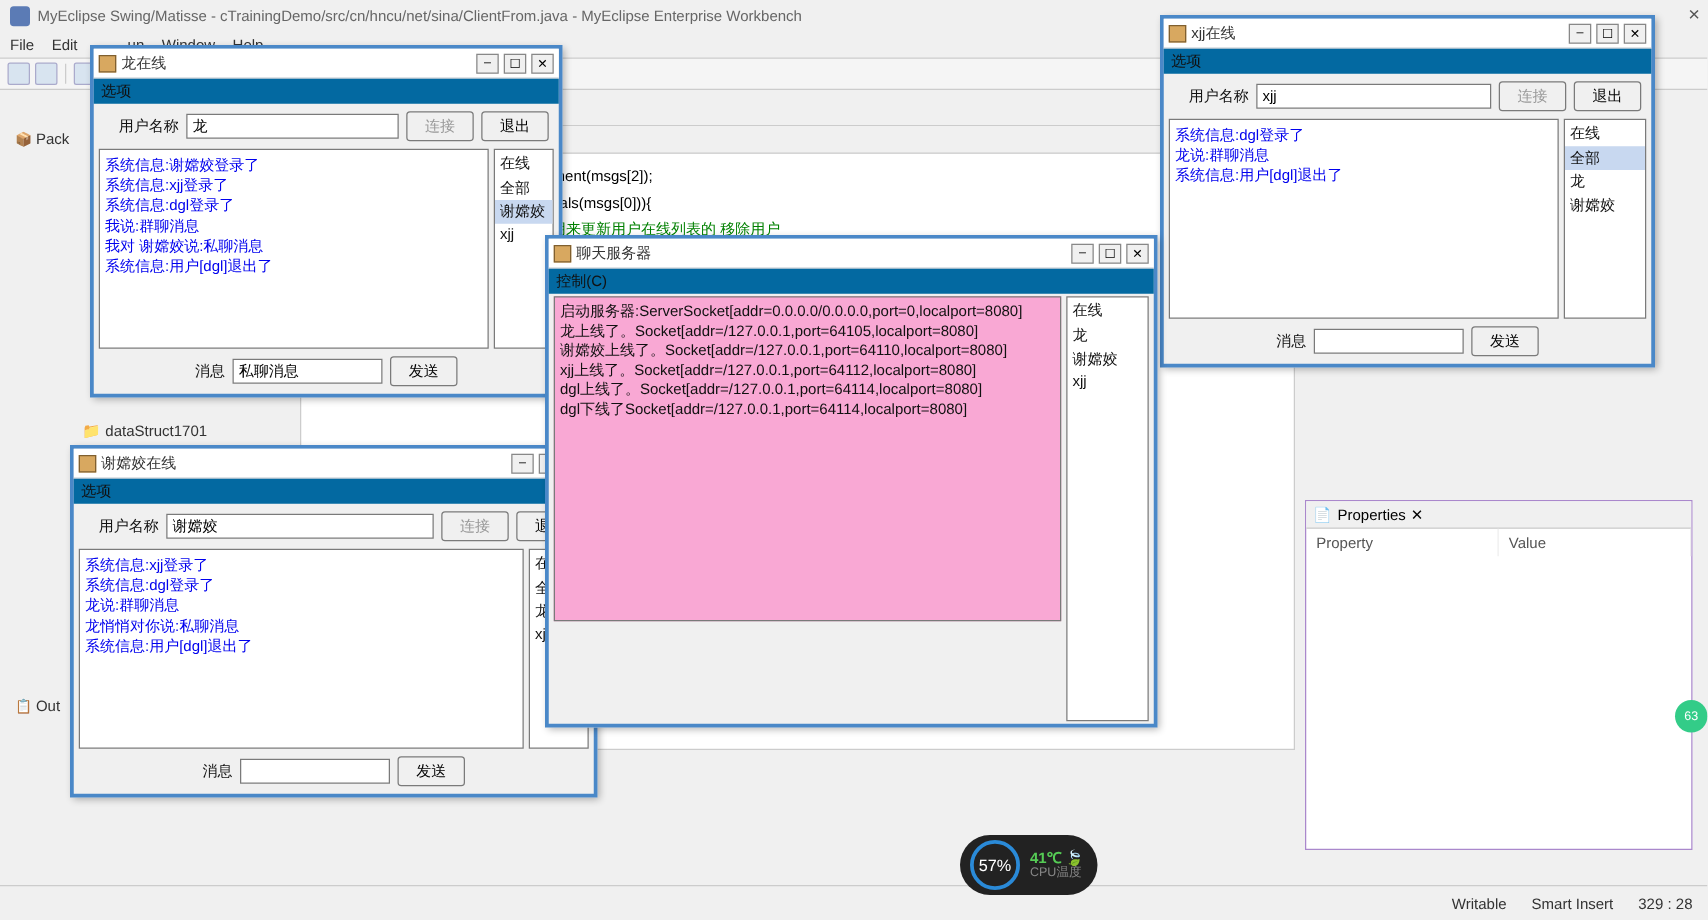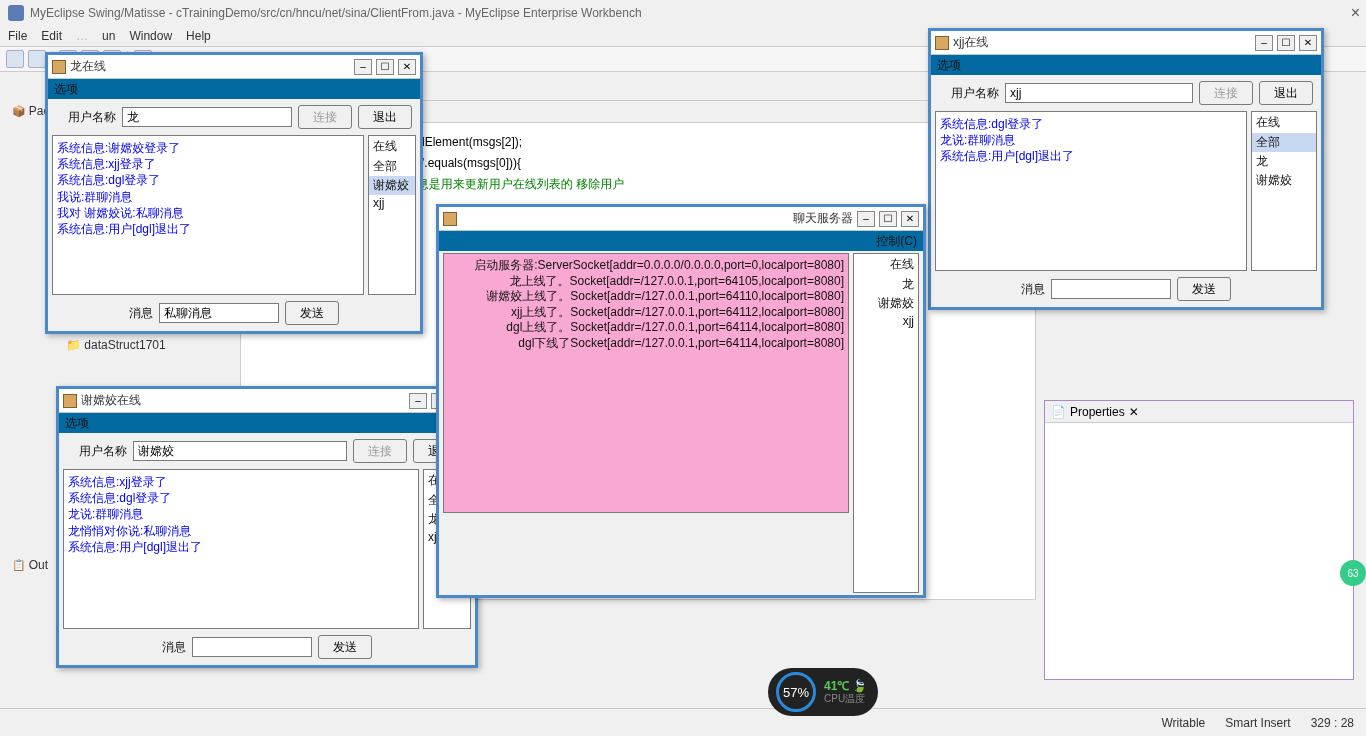--- a/index.html
+++ b/index.html
@@ -24,21 +24,21 @@
 .watermark { position: absolute; left: 510px; top: 370px; color: #bbb; font-family: monospace; font-size: 14px; letter-spacing: 1px; }
 
 .props-panel { position: absolute; right: 12px; top: 400px; width: 310px; height: 280px; background: #fff; border: 1px solid #a8c; }
 .props-title { height: 22px; background: #f0f0f0; border-bottom: 1px solid #ccc; padding: 3px 6px; display: flex; align-items: center; gap: 4px; }
 .props-cols { display: flex; }
 .props-cols div { flex: 1; padding: 4px 8px; color: #555; border-right: 1px solid #eee; }
 
 .statusbar { position: absolute; bottom: 0; left: 0; right: 0; height: 28px; background: #f0f0f0; border-top: 1px solid #ccc; display: flex; align-items: center; justify-content: flex-end; gap: 20px; padding: 0 12px; color: #333; }
 
 
-.swing { position: absolute; background: #f0f0f0; border: 3px solid #4a88c8; box-shadow: 2px 2px 6px rgba(0,0,0,.3); margin-top: 16px; }
+.swing { position: absolute; background: #f0f0f0; border: 3px solid #4a88c8; box-shadow: 2px 2px 6px rgba(0,0,0,.3); }
 .swing .tbar { height: 24px; background: #fff; border-bottom: 1px solid #c0c8d0; display: flex; align-items: center; padding: 0 4px; gap: 4px; }
 .swing .tbar .ticon { width: 14px; height: 14px; background: #d8a860; border: 1px solid #806030; }
 .swing .tbar .ttext { flex: 1; color: #333; font-weight: normal; }
 .swing .tbar .wbtn { width: 18px; height: 16px; border: 1px solid #888; background: #f0f0f0; display: flex; align-items: center; justify-content: center; font-size: 10px; cursor: default; }
 .swing .menubar { height: 20px; background: #0369a1; padding: 2px 6px; color: #111; }
 
 .user-row { display: flex; align-items: center; gap: 6px; padding: 6px 8px; }
 .user-row .lbl { width: 60px; text-align: right; color: #111; }
 .user-row input { flex: 1; height: 20px; border: 1px solid #7a7a7a; background: #fff; padding: 0 4px; }
 .sbtn { height: 24px; padding: 0 14px; border: 1px solid #7a7a7a; background: #f0f0f0; border-radius: 3px; cursor: default; }
@@ -111,29 +111,33 @@
   <div class="editor-tab">From.java</div>
   <div class="code">          <span>dataModel.addElement(msgs[</span><span class="num">2</span><span>]);</span>
         <span class="kw">}</span><span class="kw">else if</span><span>(</span><span class="str">"cmdRed"</span><span>.equals(msgs[</span><span class="num">0</span><span>])){</span>
             <span class="cmt">//表示该消息是用来更新用户在线列表的 移除用户</span></div>
 </div>
 
 <div class="watermark">http://blog.csdn.net/Dragon_Dai_2017</div>
 
 <div class="props-panel">
   <div class="props-title">📄 <span>Properties</span> ✕</div>
+  <div class="props-cols">
+    <div>Property</div>
+    <div>Value</div>
+  </div>
 </div>
 
 <div class="statusbar">
   <span>Writable</span>
   <span>Smart Insert</span>
   <span>329 : 28</span>
 </div>
 
-<div class="swing" style="left:45px; top:36px; width:378px;">
+<div class="swing" style="left:72px; top:36px; width:378px;">
   <div class="tbar">
     <div class="ticon"></div>
     <div class="ttext">龙在线</div>
     <div class="wbtn">–</div>
     <div class="wbtn">☐</div>
     <div class="wbtn">✕</div>
   </div>
   <div class="menubar">选项</div>
   <div class="user-row">
     <span class="lbl">用户名称</span>
@@ -157,21 +161,21 @@
       <div class="si">xjj</div>
     </div>
   </div>
   <div class="msg-row">
     <span class="lbl">消息</span>
     <input value="私聊消息" style="">
     <button class="sbtn">发送</button>
   </div>
 </div>
 
-<div class="swing" style="left:56px; top:370px; width:422px;">
+<div class="swing" style="left:56px; top:356px; width:422px;">
   <div class="tbar">
     <div class="ticon"></div>
     <div class="ttext">谢嫦姣在线</div>
     <div class="wbtn">–</div>
     <div class="wbtn">☐</div>
     <div class="wbtn">✕</div>
   </div>
   <div class="menubar">选项</div>
   <div class="user-row">
     <span class="lbl">用户名称</span>
@@ -229,21 +233,21 @@
       <div class="si">谢嫦姣</div>
     </div>
   </div>
   <div class="msg-row">
     <span class="lbl">消息</span>
     <input value="" style="">
     <button class="sbtn">发送</button>
   </div>
 </div>
 
-<div class="swing" style="left:436px; top:188px; width:490px; height:394px;text-align:right;">
+<div class="swing" style="left:436px; top:188px; width:490px; height:394px;">
   <div class="tbar">
     <div class="ticon"></div>
     <div class="ttext">聊天服务器</div>
     <div class="wbtn">–</div>
     <div class="wbtn">☐</div>
     <div class="wbtn">✕</div>
   </div>
   <div class="menubar">控制(C)</div>
   <div class="chat-body" style="padding:2px 4px 4px;">
     <div class="srv-log">

